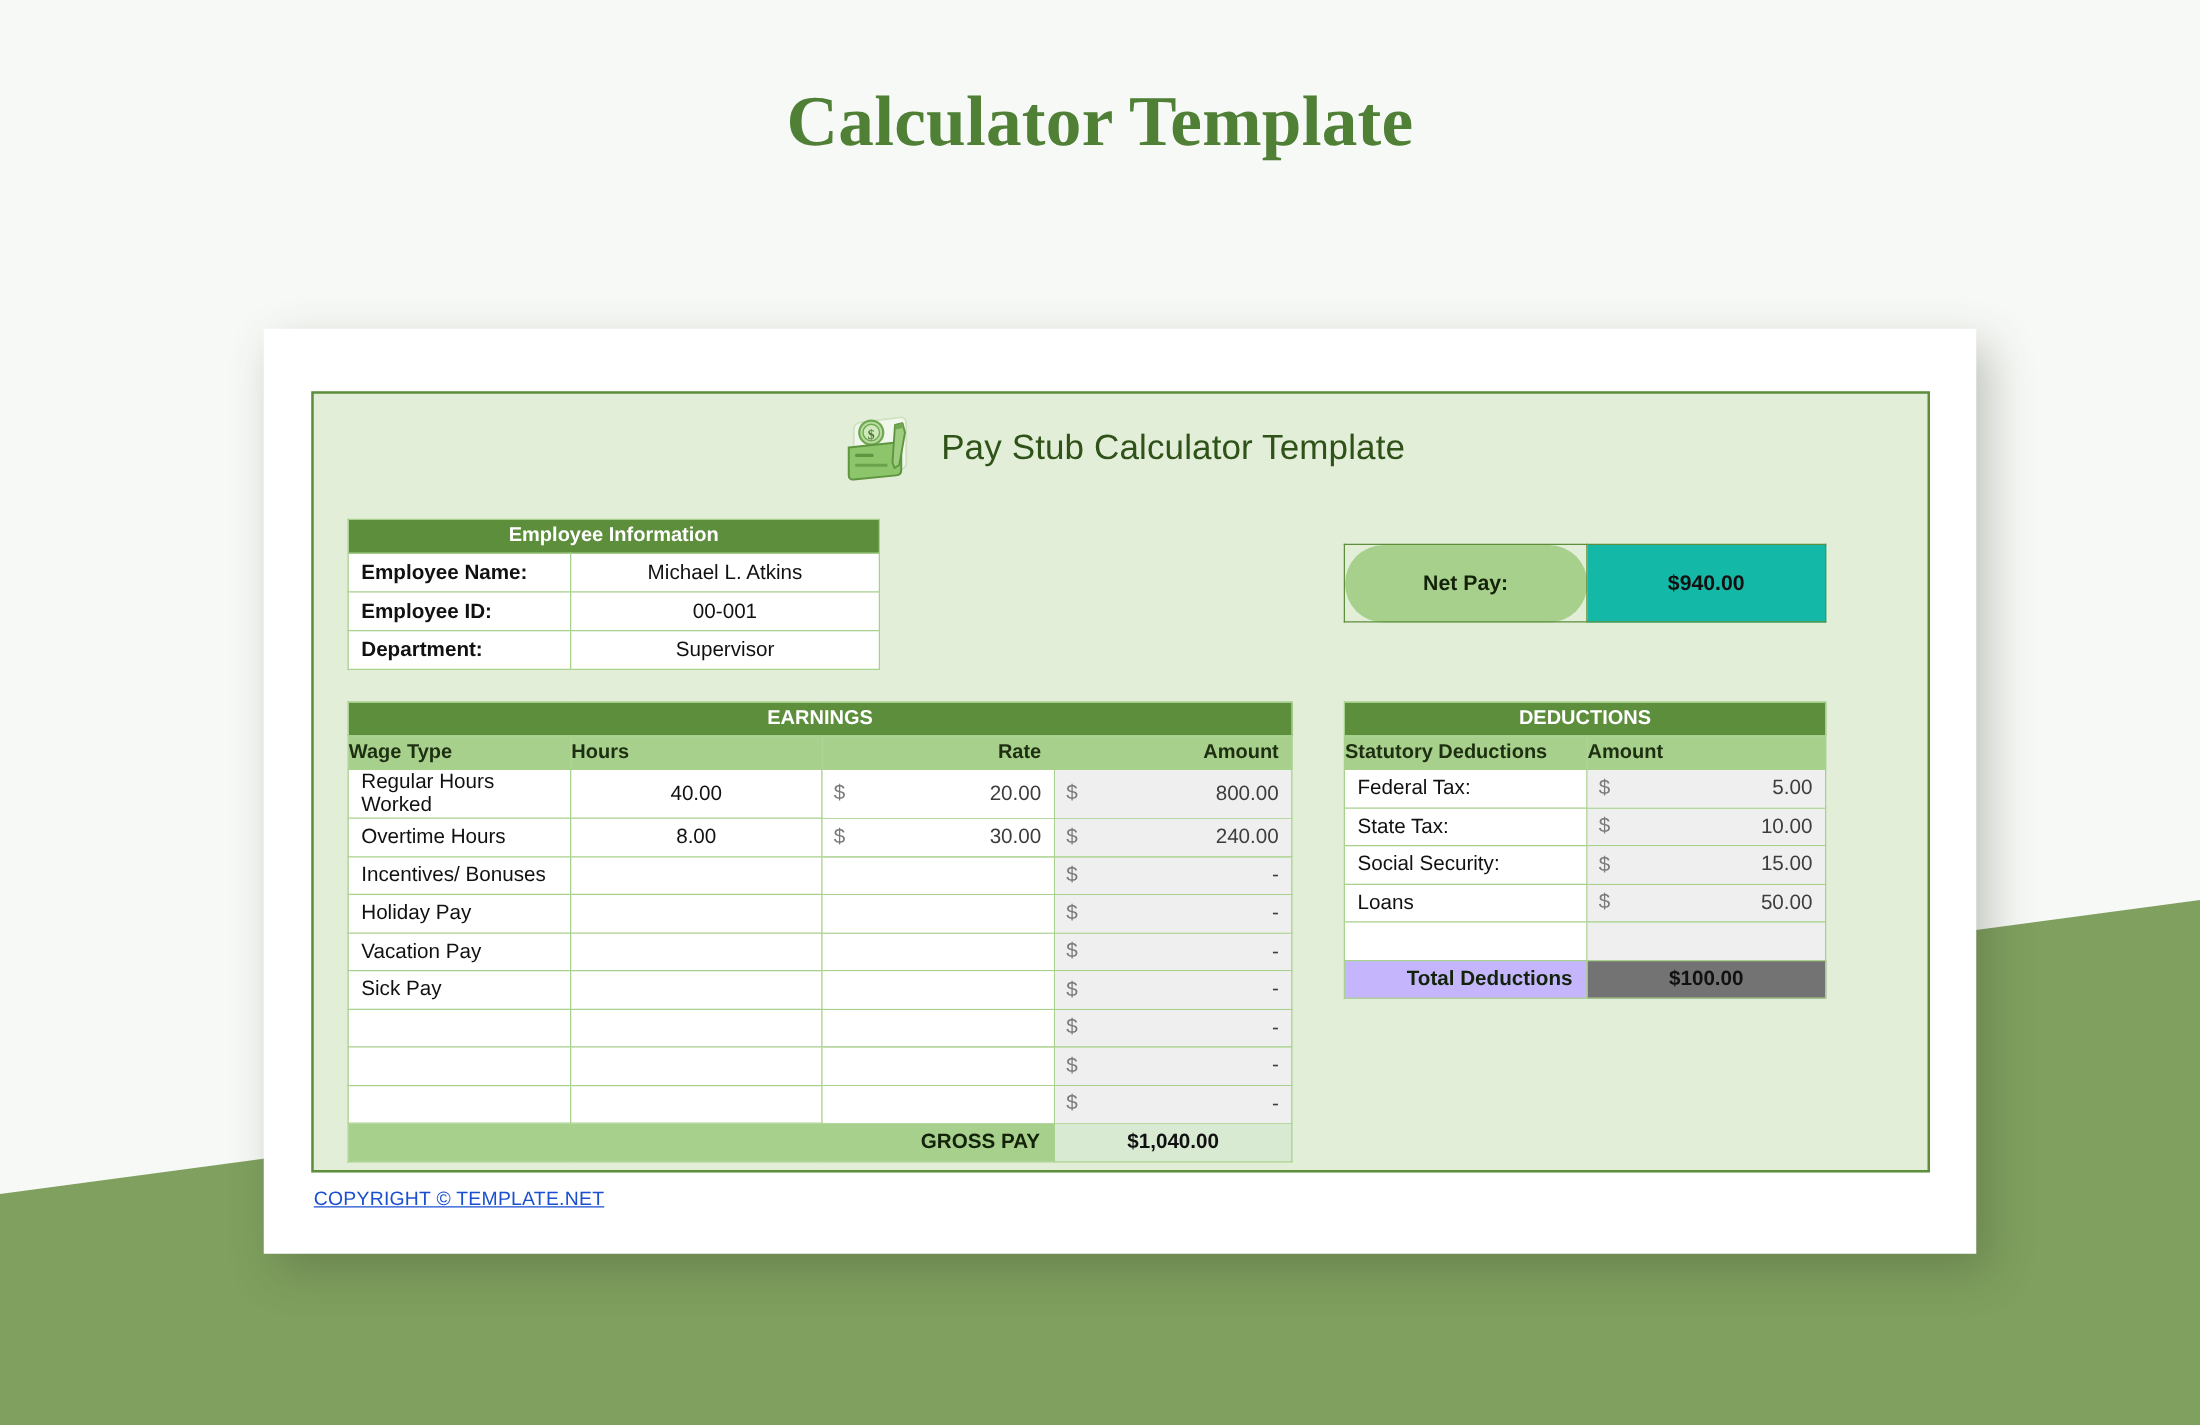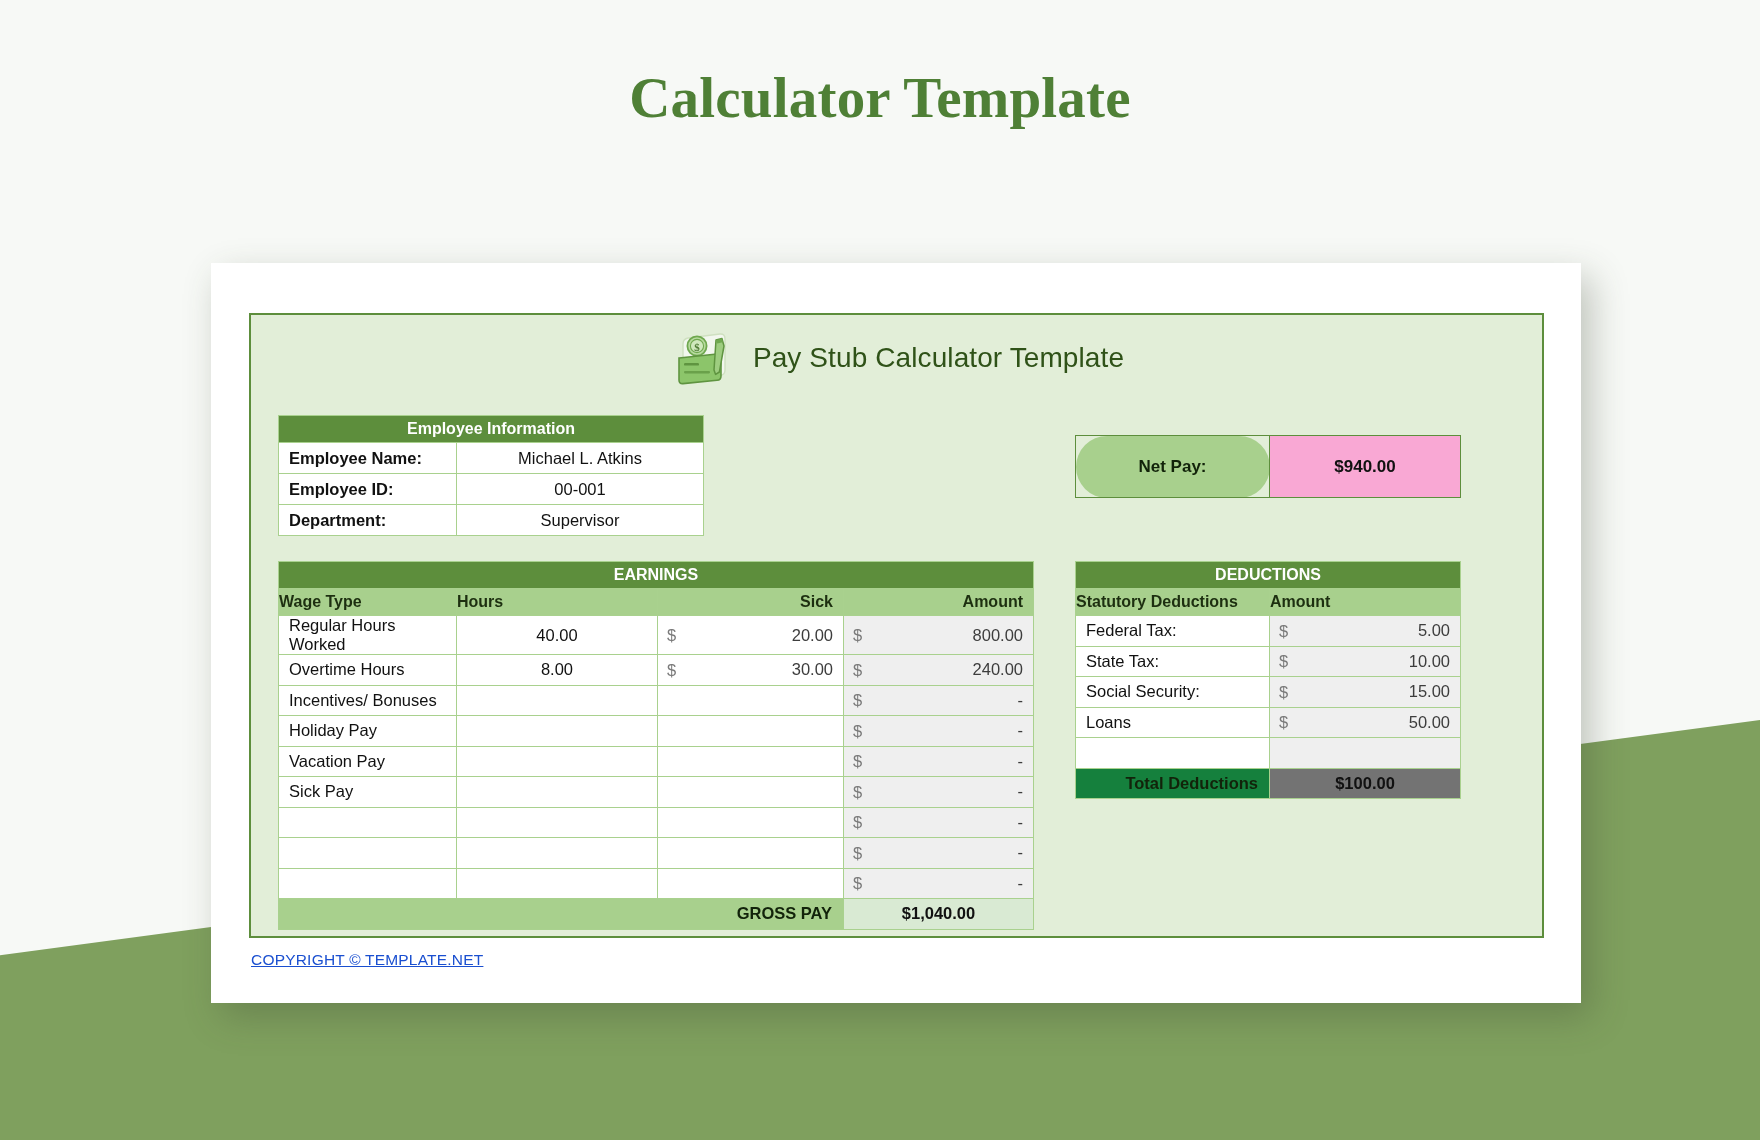--- a/index.html
+++ b/index.html
@@ -125,21 +125,21 @@
     width: 385px;
   }
   .netpay td {
     height: 62px;
     border: 1px solid #5d8e3c;
     font-weight: bold;
     font-size: 17px;
     text-align: center;
   }
   .netpay .np-label { background: #a8d08d; color: #12230a; border-radius: 31px; }
-  .netpay .np-value { background: #f9a8d4; color: #111; }
+  .netpay .np-value { background: #14b8a6; color: #111; }
 
   
   .earnings {
     position: absolute;
     left: 27px; top: 246px;
     width: 755px;
   }
   .earnings td, .earnings th { height: 30.5px; }
   .earnings .hdr-main { height: 27px; font-size: 16px; }
   .earnings .hdr-sub  { height: 27px; font-size: 16px; }
@@ -157,21 +157,21 @@
   
   .deductions {
     position: absolute;
     left: 824px; top: 246px;
     width: 385px;
   }
   .deductions td, .deductions th { height: 30.5px; }
   .deductions .hdr-main { height: 27px; font-size: 16px; }
   .deductions .hdr-sub  { height: 27px; font-size: 16px; }
   .total-label {
-    background: #15803d; color: #12230a;
+    background: #c4b5fd; color: #12230a;
     font-weight: bold; text-align: right; padding-right: 11px;
     font-size: 16.5px;
   }
   .total-value {
     background: #737373; color: #111;
     font-weight: bold; text-align: center;
     font-size: 16.5px;
   }
 
   
@@ -264,21 +264,21 @@
           <col style="width:186px">
             <col style="width:190px">
         </colgroup>
         <tbody>
           <tr>
             <td class="band-dark hdr-main" colspan="4">EARNINGS</td>
           </tr>
           <tr>
             <td class="band-mid hdr-sub">Wage Type</td>
             <td class="band-mid hdr-sub">Hours</td>
-            <td class="band-mid hdr-sub rgt">Sick</td>
+            <td class="band-mid hdr-sub rgt">Rate</td>
             <td class="band-mid hdr-sub rgt">Amount</td>
           </tr>
 
           <tr>
             <td class="cell-white lbl-n">Regular Hours Worked</td>
             <td class="cell-white ctr">40.00</td>
             <td class="cell-white money">
               <span class="cur">$</span>
               <span>20.00</span>
             </td>

